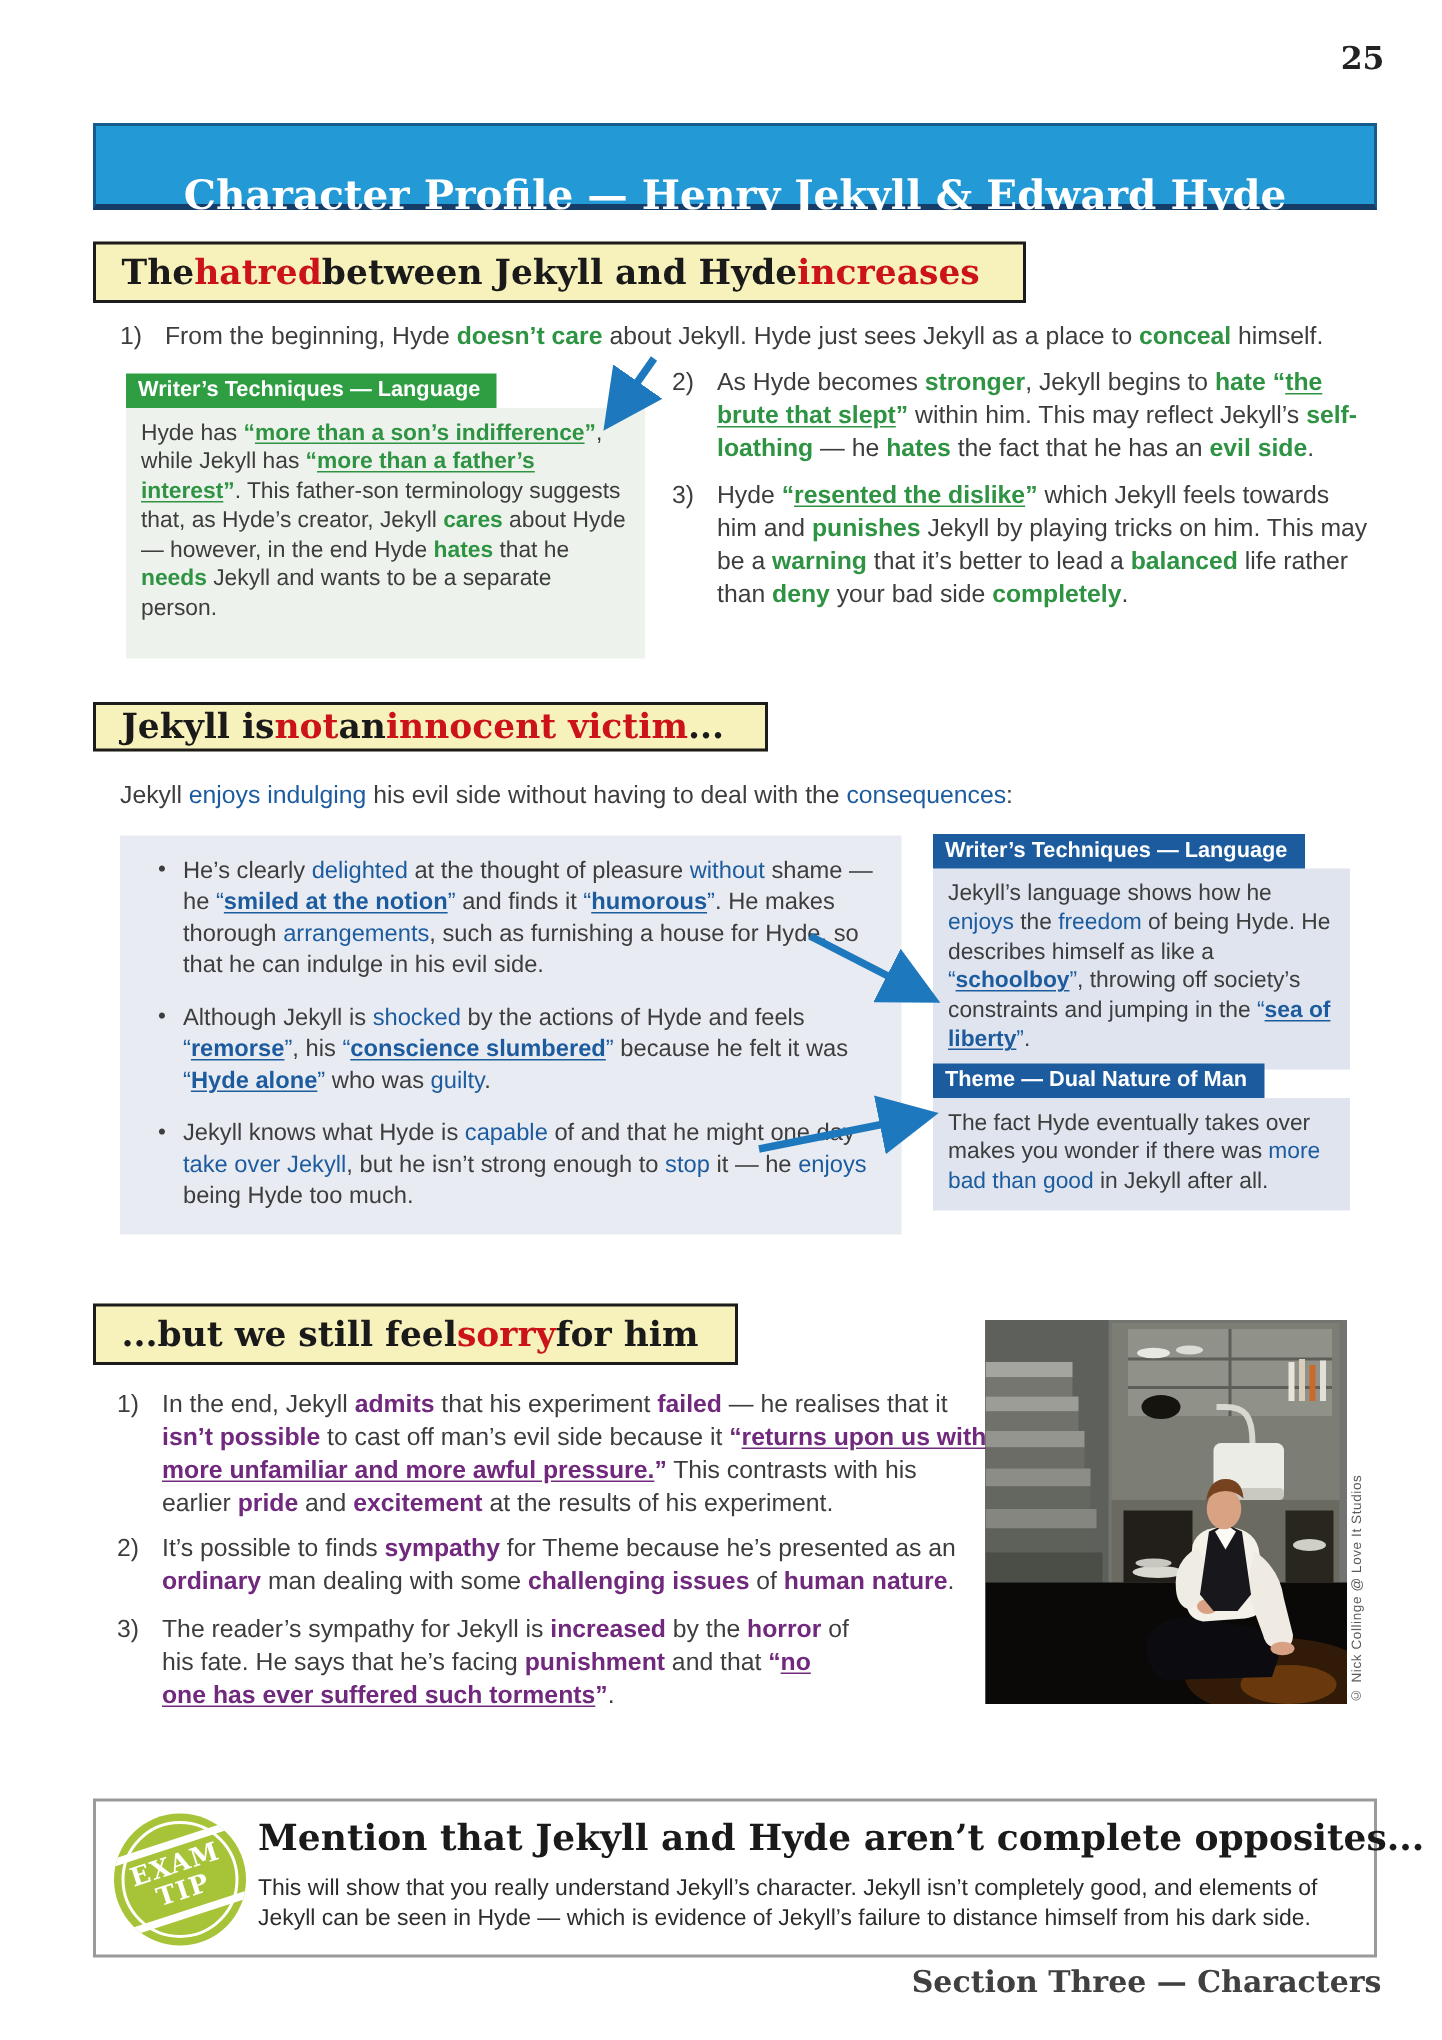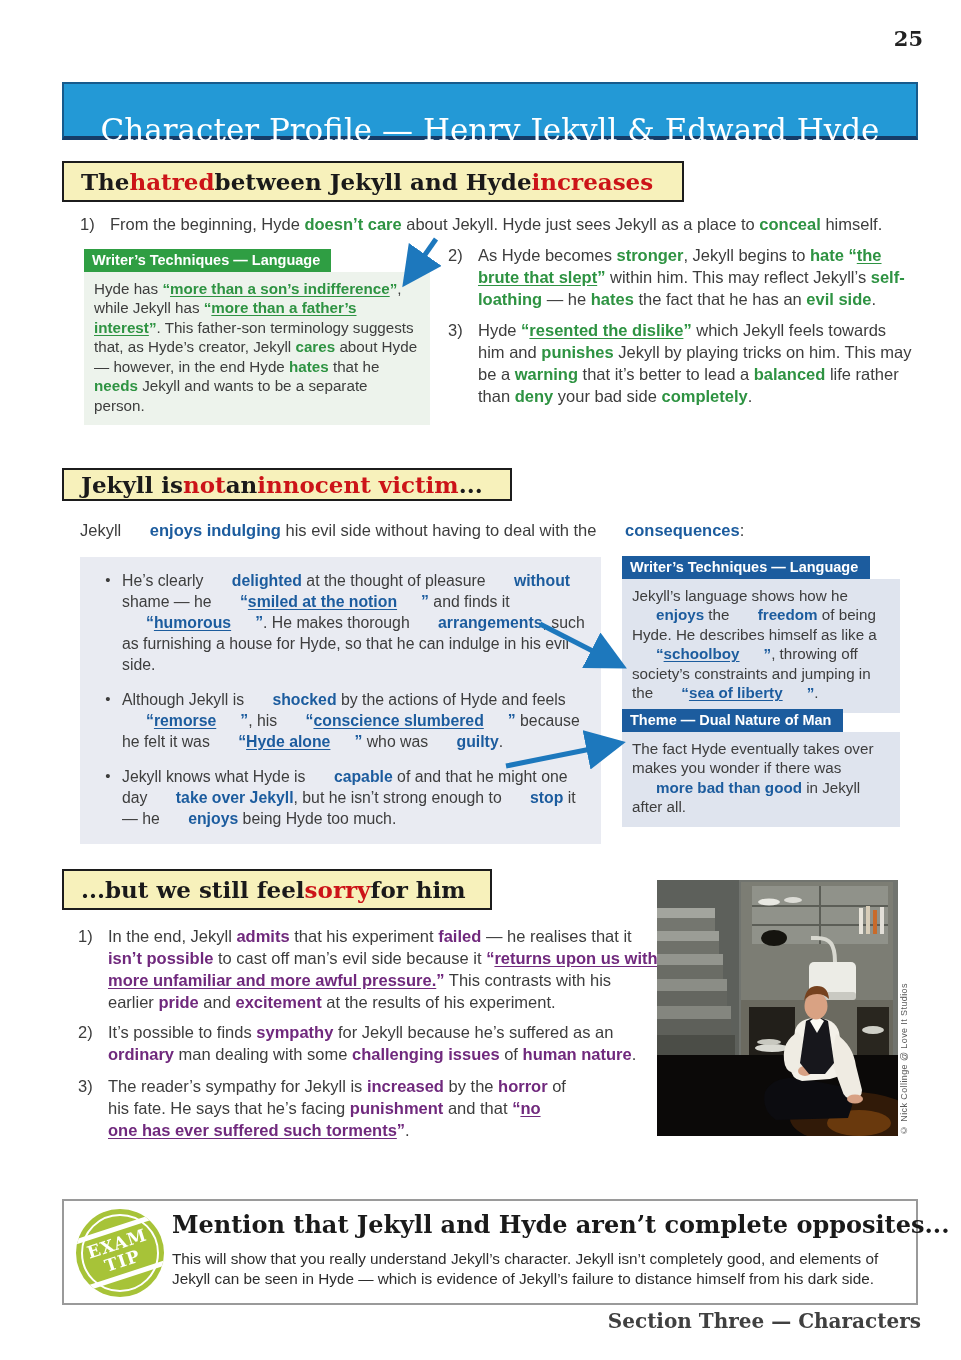--- a/index.html
+++ b/index.html
@@ -10,45 +10,45 @@
   }
   *{margin:0;padding:0;box-sizing:border-box;}
   html,body{background:#fff;}
   .page{position:relative;width:961px;height:1360px;background:#ffffff;overflow:hidden;
     font-family:"Liberation Sans",sans-serif;color:var(--ink);}
   .page-number{position:absolute;top:26px;right:38px;font-family:"DejaVu Serif",serif;
     font-weight:700;font-size:21px;color:#222;}
   .banner{position:absolute;left:62px;top:82px;width:856px;height:58px;background:var(--banner-blue);
     border:2px solid var(--banner-border);border-bottom:4px solid var(--banner-border-dark);
     display:flex;align-items:center;justify-content:center;}
-  .banner span{font-family:"DejaVu Serif",serif;font-weight:400;font-size:31px;color:#fff;white-space:nowrap;margin-top:40px;}
+  .banner span{font-family:"DejaVu Serif",serif;font-weight:700;font-size:27px;color:#fff;white-space:nowrap;margin-top:40px;}
   .yellow-heading{position:absolute;background:var(--yellow-bg);border:2px solid #1c1c1c;
     font-family:"DejaVu Serif",serif;font-weight:700;font-size:23px;color:var(--black);
     display:flex;align-items:center;padding-left:17px;}
   .numitem{position:absolute;display:flex;font-size:16.5px;line-height:1.33;color:var(--ink);}
   .numitem .num{flex:0 0 30px;}
   .numitem .itext{flex:1;}
   .greenbox{position:absolute;left:84px;top:249px;width:346px;}
   .greenbox .hdr{display:inline-block;background:var(--green-header-bg);color:#fff;font-weight:700;
     font-size:14.5px;padding:3px 11px 4px 8px;}
-  .greenbox .bdy{background:var(--green-box-bg);padding:7px 10px 10px 10px;font-size:15.2px;line-height:1.28;}
+  .greenbox .bdy{background:var(--green-box-bg);padding:7px 10px 24px 10px;font-size:15.2px;line-height:1.28;}
   .bluebox{position:absolute;width:278px;}
   .bluebox .hdr{display:inline-block;background:var(--navy);color:#fff;font-weight:700;
     font-size:14.5px;padding:3px 12px 4px 8px;}
   .bluebox .bdy{background:var(--box-blue-bg);padding:7px 10px 10px 10px;font-size:15.2px;line-height:1.28;}
   .intro-line{position:absolute;left:80px;top:521px;font-size:16.5px;}
   .bulletbox{position:absolute;left:80px;top:557px;width:521px;background:var(--bullet-box-bg);
     padding:13px 14px 13px 14px;}
   .bullet{display:flex;font-size:15.8px;line-height:1.33;margin-bottom:14px;}
   .bullet:last-child{margin-bottom:2px;}
   .bullet .dot{flex:0 0 28px;text-align:center;font-size:15px;}
   .c-r{color:var(--red);}
   .c-g{color:var(--green);font-weight:700;}
   .c-gu{color:var(--green);font-weight:700;text-decoration:underline;text-underline-offset:2px;}
-  .c-b{color:var(--navy);font-weight:700;margin-left:24px;}
+  .c-b{color:var(--navy);font-weight:400;}
   .c-bu{color:var(--navy);font-weight:700;text-decoration:underline;text-underline-offset:2px;}
   .c-p{color:var(--purple);font-weight:700;}
   .c-pu{color:var(--purple);font-weight:700;text-decoration:underline;text-underline-offset:2px;}
   .arrow-svg{position:absolute;pointer-events:none;}
   .photo{position:absolute;left:657px;top:880px;width:241px;height:256px;background:#111;}
   .photo-credit{position:absolute;left:899px;top:882px;height:253px;writing-mode:vertical-rl;
     transform:rotate(180deg);font-size:9px;color:#5a5a5a;letter-spacing:.4px;display:flex;align-items:center;}
   .examtip{position:absolute;left:62px;top:1199px;width:856px;height:106px;background:#fff;
     border:2px solid #9a9a9a;}
   .exam-badge{position:absolute;left:12px;top:8px;width:88px;height:88px;border-radius:50%;
@@ -171,21 +171,21 @@
       <span class="c-r">sorry</span>
       <span> for him</span>
     </div>
 
   <div class="numitem" style="left:78px;top:926px;width:582px;">
     <span class="num">1)</span>
     <span class="itext"><span>In the end, Jekyll </span><span class="c-p">admits</span><span> that his experiment </span><span class="c-p">failed</span><span> — he realises that it </span><span class="c-p">isn’t possible</span><span> to cast off man’s evil side because it </span><span class="c-p">“</span><span class="c-pu">returns upon us with more unfamiliar and more awful pressure.</span><span class="c-p">”</span><span>  This contrasts with his earlier </span><span class="c-p">pride</span><span> and </span><span class="c-p">excitement</span><span> at the results of his experiment.</span></span>
   </div>
   <div class="numitem" style="left:78px;top:1022px;width:582px;">
     <span class="num">2)</span>
-    <span class="itext"><span>It’s possible to finds </span><span class="c-p">sympathy</span><span> for Jekyll because he’s suffered as an </span><span class="c-p">ordinary</span><span> man dealing with some </span><span class="c-p">challenging issues</span><span> of </span><span class="c-p">human nature</span><span>.</span></span>
+    <span class="itext"><span>It’s possible to finds </span><span class="c-p">sympathy</span><span> for Theme because he’s presented as an </span><span class="c-p">ordinary</span><span> man dealing with some </span><span class="c-p">challenging issues</span><span> of </span><span class="c-p">human nature</span><span>.</span></span>
   </div>
   <div class="numitem" style="left:78px;top:1076px;width:492px;">
     <span class="num">3)</span>
     <span class="itext"><span>The reader’s sympathy for Jekyll is </span><span class="c-p">increased</span><span> by the </span><span class="c-p">horror</span><span> of his fate.  He says that he’s facing </span><span class="c-p">punishment</span><span> and that </span><span class="c-p">“</span><span class="c-pu">no one has ever suffered such torments</span><span class="c-p">”</span><span>.</span></span>
   </div>
 
   <div class="photo">
     <svg viewBox="0 0 241 256" width="241" height="256">
       <rect width="241" height="256" fill="#181512"></rect>
       <rect x="0" y="0" width="241" height="178" fill="#71746f"></rect>

